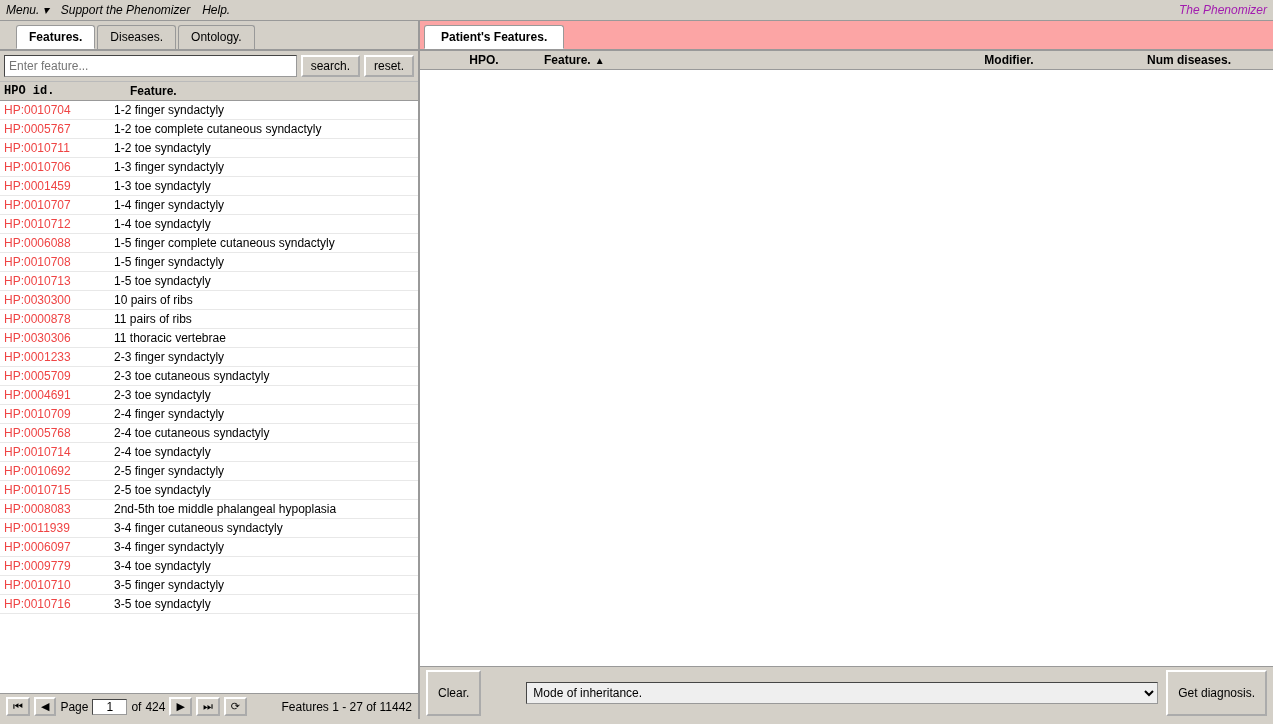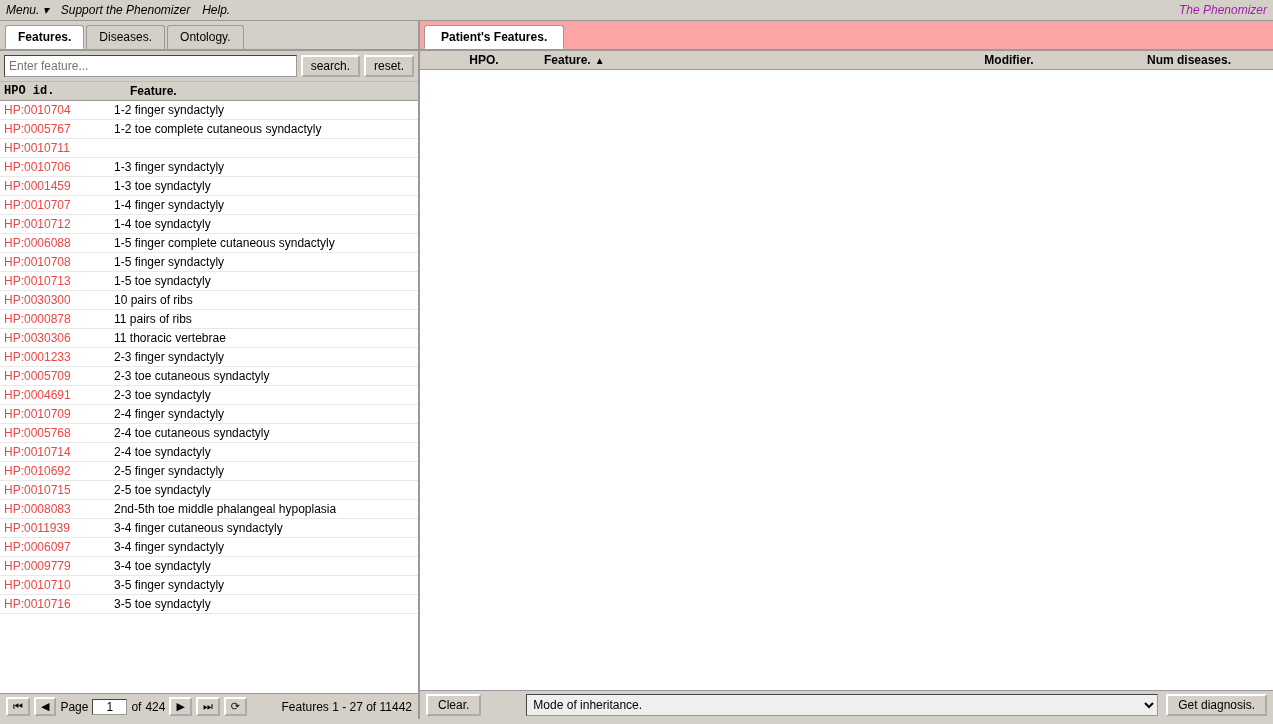--- a/index.html
+++ b/index.html
@@ -32,21 +32,21 @@
       border-right: 2px solid #999;
       background: #f0f0f0;
     }
 
     
     .tab-bar {
       display: flex;
       background: #d4d0c8;
       border-bottom: 2px solid #999;
       padding-top: 4px;
-      padding-left: 5px;
+      padding-left: 16px;
       gap: 2px;
       text-align: center;
     }
     .tab {
       padding: 4px 12px;
       font-size: 12px;
       border: 1px solid #999;
       border-bottom: none;
       background: #d4d0c8;
       cursor: pointer;
@@ -192,21 +192,21 @@
       font-size: 12px;
     }
     #right-bottom-bar select {
       flex: 1;
       padding: 2px;
       font-size: 12px;
       border: 1px inset #999;
       margin-left: 37px;
     }
     #right-bottom-bar button {
-      padding: 2px 10px;
+      padding: 14px 10px;
       font-size: 12px;
       background: #d4d0c8;
       border: 2px outset #fff;
       cursor: pointer;
     }
     #clear-btn {
       background: #d4d0c8;
       border: none;
       cursor: pointer;
       font-size: 12px;
@@ -258,20 +258,21 @@
         <div class="feature-row">
           <div class="col-hpo">HP:0010704</div>
           <div class="col-feature">1-2 finger syndactyly</div>
         </div>
         <div class="feature-row">
           <div class="col-hpo">HP:0005767</div>
           <div class="col-feature">1-2 toe complete cutaneous syndactyly</div>
         </div>
         <div class="feature-row">
           <div class="col-hpo">HP:0010711</div>
+          <div class="col-feature">1-2 toe syndactyly</div>
         </div>
         <div class="feature-row">
           <div class="col-hpo">HP:0010706</div>
           <div class="col-feature">1-3 finger syndactyly</div>
         </div>
         <div class="feature-row">
           <div class="col-hpo">HP:0001459</div>
           <div class="col-feature">1-3 toe syndactyly</div>
         </div>
         <div class="feature-row">

